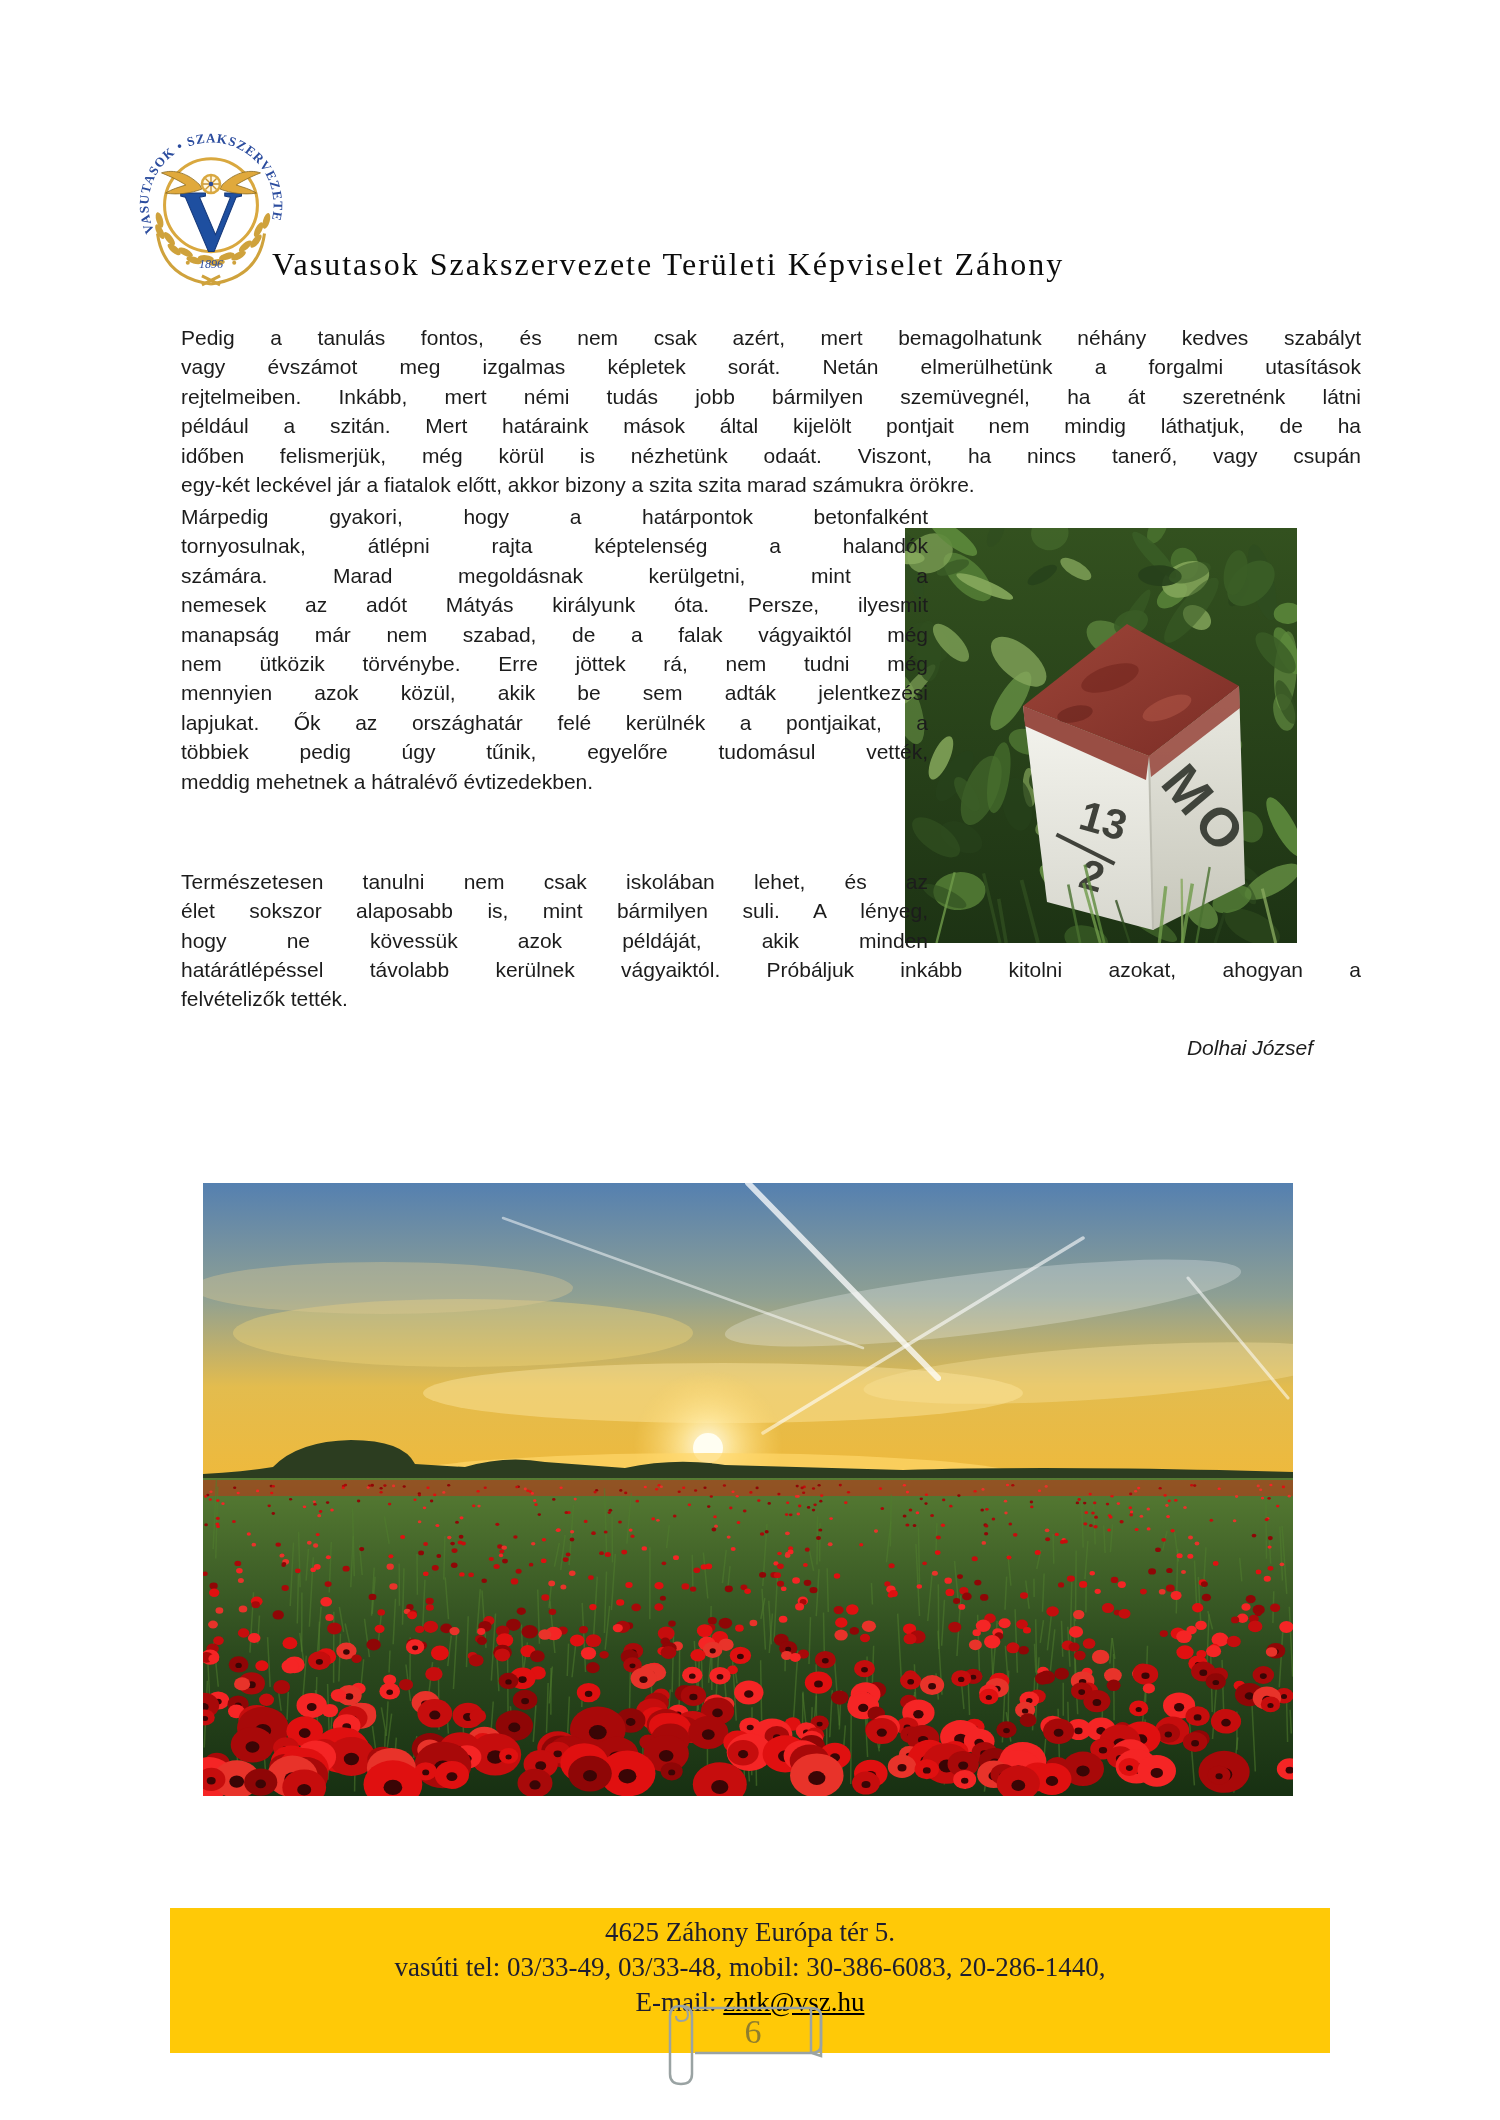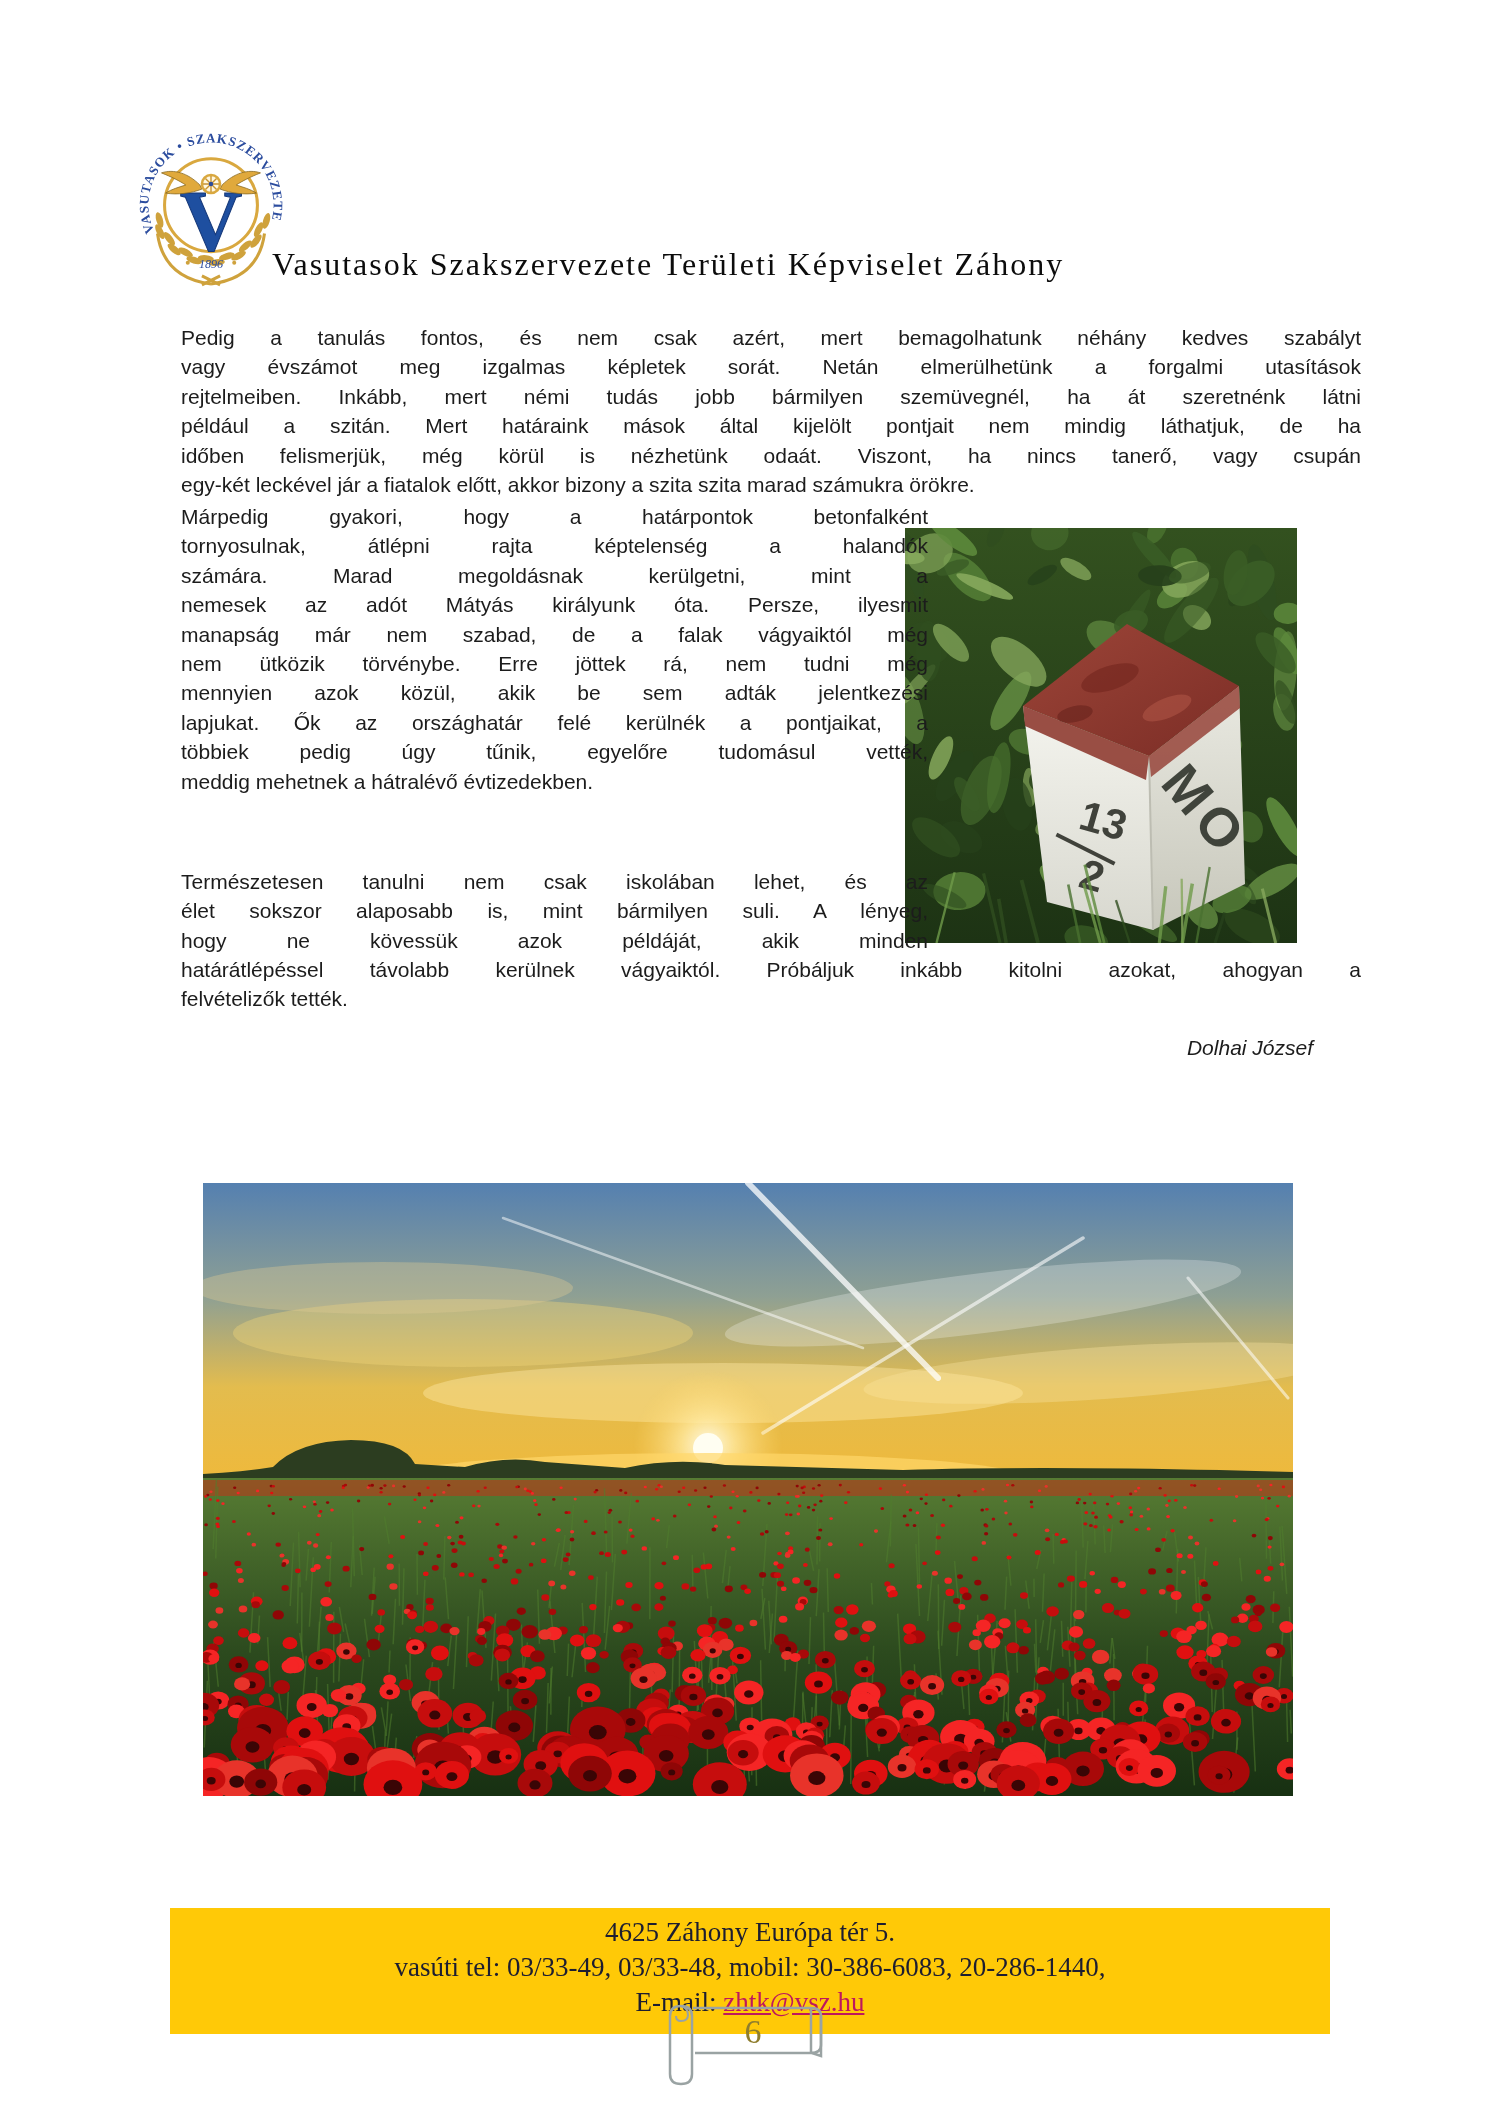--- a/index.html
+++ b/index.html
@@ -22,25 +22,25 @@
   #p2{left:133px;top:502px;width:747px;}
   #p3a{left:133px;top:867px;width:747px;}
   #p3b{left:133px;top:955px;width:1180px;}
   #signature{left:133px;top:1036px;width:1180px;text-align:right;font-size:21px;font-style:italic;}
   
   #logoSvg{left:134px;top:80px;}
   #milestoneSvg{left:905px;top:528px;}
   #poppySvg{left:203px;top:1183px;}
   
   #footer{
-    left:170px;top:1908px;width:1160px;height:126px;background:#FFC907;
+    left:170px;top:1908px;width:1160px;height:145px;background:#FFC907;
     font-family:"Liberation Serif",serif;font-size:27px;line-height:35px;
     text-align:center;color:#1d1d30;box-sizing:border-box;padding-top:7px;
   }
-  #footer a{color:#be185d;text-decoration:underline;}
+  #footer a{color:#000000;text-decoration:underline;}
   #scrollSvg{left:655px;top:1996px;}
 </style>
 </head>
 <body>
 
 <svg id="logoSvg" class="abs" width="154" height="208" viewBox="0 0 150 206">
   <circle cx="75" cy="124" r="46" fill="#ffffff" stroke="#D9A83F" stroke-width="3"></circle>
   <path id="arcP" d="M18.8,150 A62,62 0 1 1 131.2,150" fill="none"></path>
   <text font-size="13" font-weight="bold" fill="#2B4C9E" letter-spacing="1" font-family="Liberation Serif,serif">
     <textPath href="#arcP" startOffset="0">VASUTASOK • SZAKSZERVEZETE</textPath>

